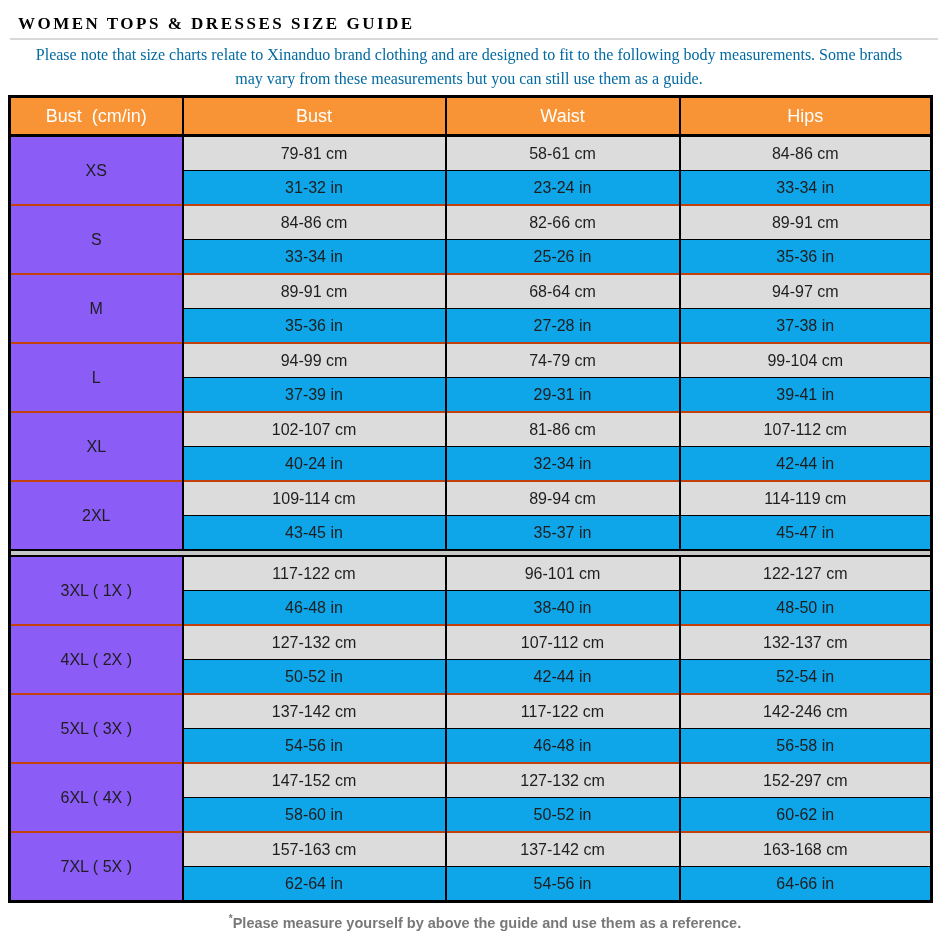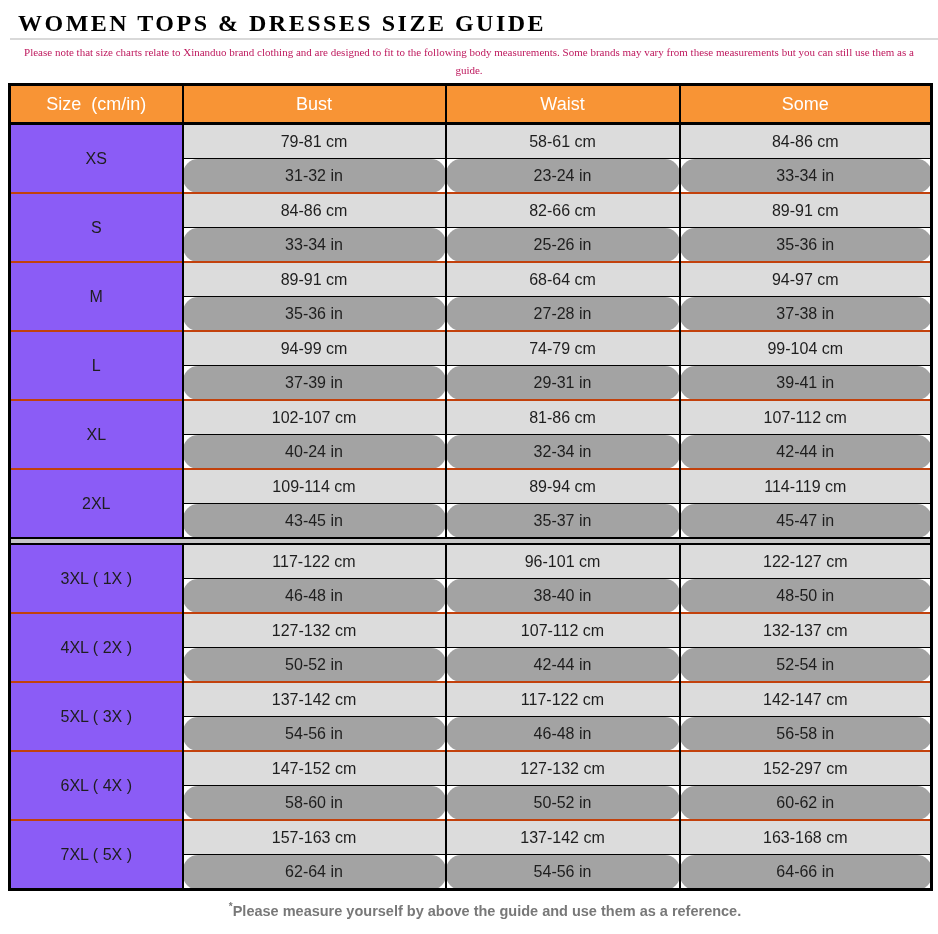--- a/index.html
+++ b/index.html
@@ -13,36 +13,36 @@
   .page {
     width: 938px;
     height: 934px;
     position: relative;
     font-family: "Liberation Sans", sans-serif;
   }
   .page-title {
     margin: 12px 0 0 18px;
     font-family: "Liberation Serif", "DejaVu Serif", serif;
     font-weight: bold;
-    font-size: 24px;
+    font-size: 17px;
     line-height: 23px;
     letter-spacing: 2.5px;
     color: #000000;
   }
   .title-rule {
     border: none;
     border-top: 2px solid #d9d9d9;
     margin: 3px 0 0 10px;
   }
   .intro-note {
     margin: 3px 22px 4px 22px;
     font-family: "Liberation Serif", "DejaVu Serif", serif;
-    font-size: 11px;
-    line-height: 18px;
-    color: #be185d;
+    font-size: 16px;
+    line-height: 24px;
+    color: #0369a1;
     text-align: center;
   }
   table.size-table {
     width: 922px;
     margin-left: 8px;
     border-collapse: collapse;
     table-layout: fixed;
     border: 3px solid #000000;
   }
   .size-table th {
@@ -68,22 +68,21 @@
     padding: 0;
   }
   .size-table tr.group-start td {
     border-top: 2px solid #c2410c;
   }
   .size-table td.val.cm {
     background: var(--row-gray, #dcdcdc);
     border-bottom: 1px solid #000000;
   }
   .size-table td.val.in {
-    background: #a3a3a3;
-    border-radius: 15px;
+    background: #0ea5e9;
   }
   .size-table td.size-cell {
     background: #8b5cf6;
   }
   .size-table tr.divider-row td {
     height: 4px;
     background: var(--divider-gray, #c6c6c6);
     border-top: 2px solid #000000;
     border-bottom: 2px solid #000000;
     border-left: none;
@@ -115,24 +114,24 @@
 
   <table class="size-table">
     <colgroup>
       <col style="width:173px">
       <col style="width:263px">
       <col style="width:234px">
       <col style="width:252px">
     </colgroup>
     <thead>
       <tr>
-        <th>Size  (cm/in)</th>
+        <th>Bust  (cm/in)</th>
         <th>Bust</th>
         <th>Waist</th>
-        <th>Some</th>
+        <th>Hips</th>
       </tr>
     </thead>
     <tbody>
         <tr class="group-start">
           <td class="size-cell" rowspan="2">XS</td>
           <td class="val cm">79-81 cm</td>
           <td class="val cm">58-61 cm</td>
           <td class="val cm">84-86 cm</td>
         </tr>
         <tr>
@@ -217,21 +216,21 @@
         </tr>
         <tr>
           <td class="val in">50-52 in</td>
           <td class="val in">42-44 in</td>
           <td class="val in">52-54 in</td>
         </tr>
         <tr class="group-start">
           <td class="size-cell" rowspan="2">5XL ( 3X )</td>
           <td class="val cm">137-142 cm</td>
           <td class="val cm">117-122 cm</td>
-          <td class="val cm">142-147 cm</td>
+          <td class="val cm">142-246 cm</td>
         </tr>
         <tr>
           <td class="val in">54-56 in</td>
           <td class="val in">46-48 in</td>
           <td class="val in">56-58 in</td>
         </tr>
         <tr class="group-start">
           <td class="size-cell" rowspan="2">6XL ( 4X )</td>
           <td class="val cm">147-152 cm</td>
           <td class="val cm">127-132 cm</td>

